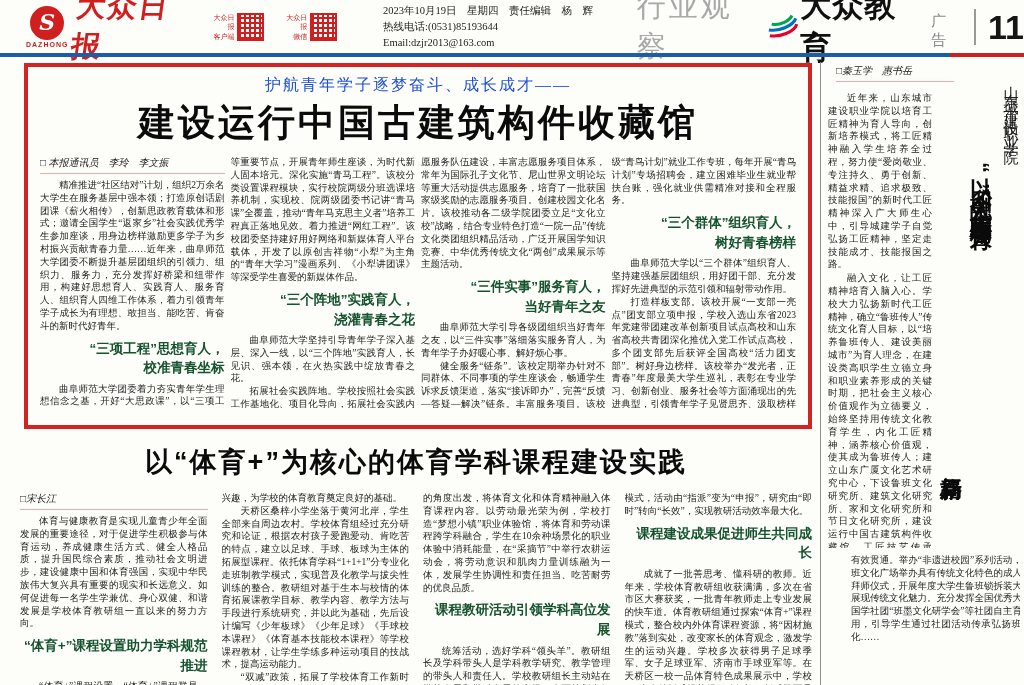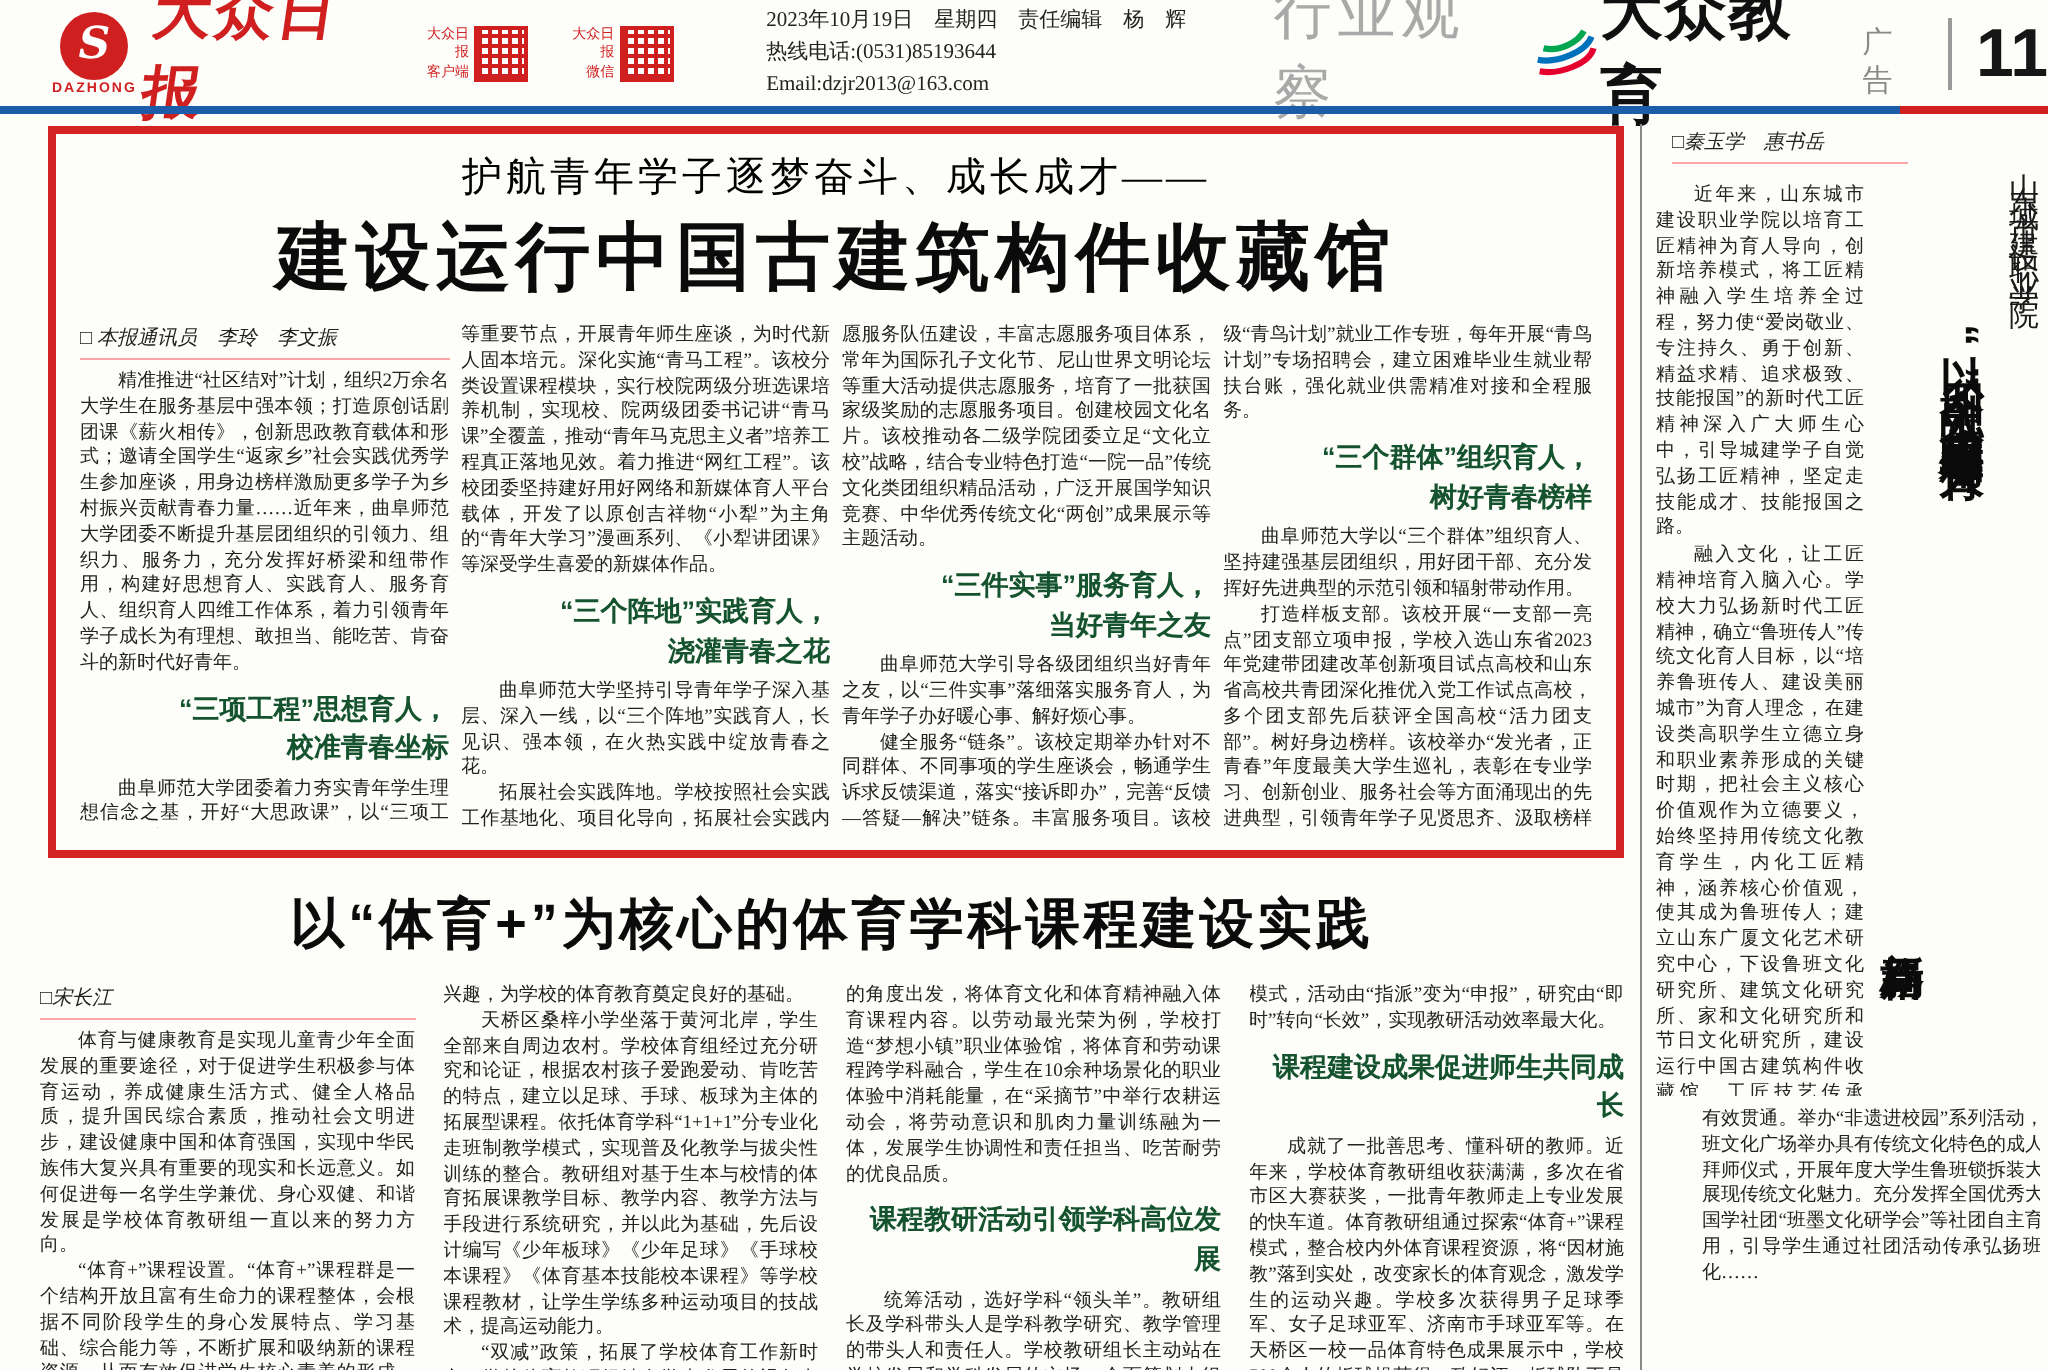--- a/index.html
+++ b/index.html
@@ -31,21 +31,21 @@
   .rule-red  { position:absolute; top:53px; left:950px; width:74px; height:4px; background:#d01f1f; }
 
   
   .para { font-size:9.5px; line-height:12.8px; text-align:justify; text-indent:2em; color:#222; }
   .para.noind { text-indent:0; }
   .colhead { font-size:13.5px; font-weight:700; text-align:right; line-height:1.45; margin:6px 0 5px; white-space:pre-line; color:#14532d; font-family:"Liberation Sans",sans-serif; }
   .byline { font-size:10px; font-style:italic; color:#222; padding-bottom:3px; border-bottom:1px solid #fca5a5; margin-bottom:5px; }
 
   
   .main-box { position:absolute; left:24px; top:63px; width:788px; height:366px; border:4px solid #d42323; background:#fdfdfa; padding:4px 12px; }
-  .kicker { text-align:center; font-size:20px; letter-spacing:2px; color:#000000; margin-top:4px; }
+  .kicker { text-align:center; font-size:16px; letter-spacing:2px; color:#1d4ed8; margin-top:4px; }
   .m-title { text-align:center; font-size:37px; font-weight:900; letter-spacing:3px; color:#0b0b0b; margin:2px 0 8px; font-family:"Liberation Sans",sans-serif; }
   .m-cols { display:flex; gap:6px; height:252px; overflow:hidden; }
   .m-cols .col { flex:1; overflow:hidden; }
 
   
   .bottom-art { position:absolute; left:20px; top:436px; width:792px; }
   .b-title { text-align:center; font-size:27px; font-weight:700; letter-spacing:2px; color:#0b0b0b; margin:8px 0 12px; font-family:"Liberation Sans",sans-serif; }
   .b-cols { display:flex; gap:14px; height:200px; overflow:hidden; }
   .b-cols .col { flex:1; overflow:hidden; }
 
@@ -135,20 +135,21 @@
         </div>
     </div>
   </section>
 
   <section class="bottom-art">
     <h2 class="b-title">以“体育+”为核心的体育学科课程建设实践</h2>
     <div class="b-cols">
       <div class="col">
           <p class="byline">□宋长江</p>
           <p class="para">体育与健康教育是实现儿童青少年全面发展的重要途径，对于促进学生积极参与体育运动，养成健康生活方式、健全人格品质，提升国民综合素质，推动社会文明进步，建设健康中国和体育强国，实现中华民族伟大复兴具有重要的现实和长远意义。如何促进每一名学生学兼优、身心双健、和谐发展是学校体育教研组一直以来的努力方向。</p>
+          <div class="colhead">“体育+”课程设置助力学科规范推进</div>
           <p class="para">“体育+”课程设置。“体育+”课程群是一个结构开放且富有生命力的课程整体，会根据不同阶段学生的身心发展特点、学习基础、综合能力等，不断扩展和吸纳新的课程资源，从而有效促进学生核心素养的形成。围绕体育学科核心素养的三大方面——运动能力、健康行为和体育品德，学校把体育课程分为基础型课程、拓展型课程和综合型课程3个部分，整</p>
         </div>
       <div class="col">
           <p class="para noind">兴趣，为学校的体育教育奠定良好的基础。</p>
           <p class="para">天桥区桑梓小学坐落于黄河北岸，学生全部来自周边农村。学校体育组经过充分研究和论证，根据农村孩子爱跑爱动、肯吃苦的特点，建立以足球、手球、板球为主体的拓展型课程。依托体育学科“1+1+1”分专业化走班制教学模式，实现普及化教学与拔尖性训练的整合。教研组对基于生本与校情的体育拓展课教学目标、教学内容、教学方法与手段进行系统研究，并以此为基础，先后设计编写《少年板球》《少年足球》《手球校本课程》《体育基本技能校本课程》等学校课程教材，让学生学练多种运动项目的技战术，提高运动能力。</p>
           <p class="para">“双减”政策，拓展了学校体育工作新时空。学校体育教研组站在学生发展的视角去审视新时空下的学科建设，将课堂教学、大课间、课后服务、家庭体育锻炼等重新架构。体育课以学习技术为主并获得运动知识，课后服</p>
         </div>
       <div class="col">
           <p class="para noind">的角度出发，将体育文化和体育精神融入体育课程内容。以劳动最光荣为例，学校打造“梦想小镇”职业体验馆，将体育和劳动课程跨学科融合，学生在10余种场景化的职业体验中消耗能量，在“采摘节”中举行农耕运动会，将劳动意识和肌肉力量训练融为一体，发展学生协调性和责任担当、吃苦耐劳的优良品质。</p>
           <div class="colhead">课程教研活动引领学科高位发展</div>

